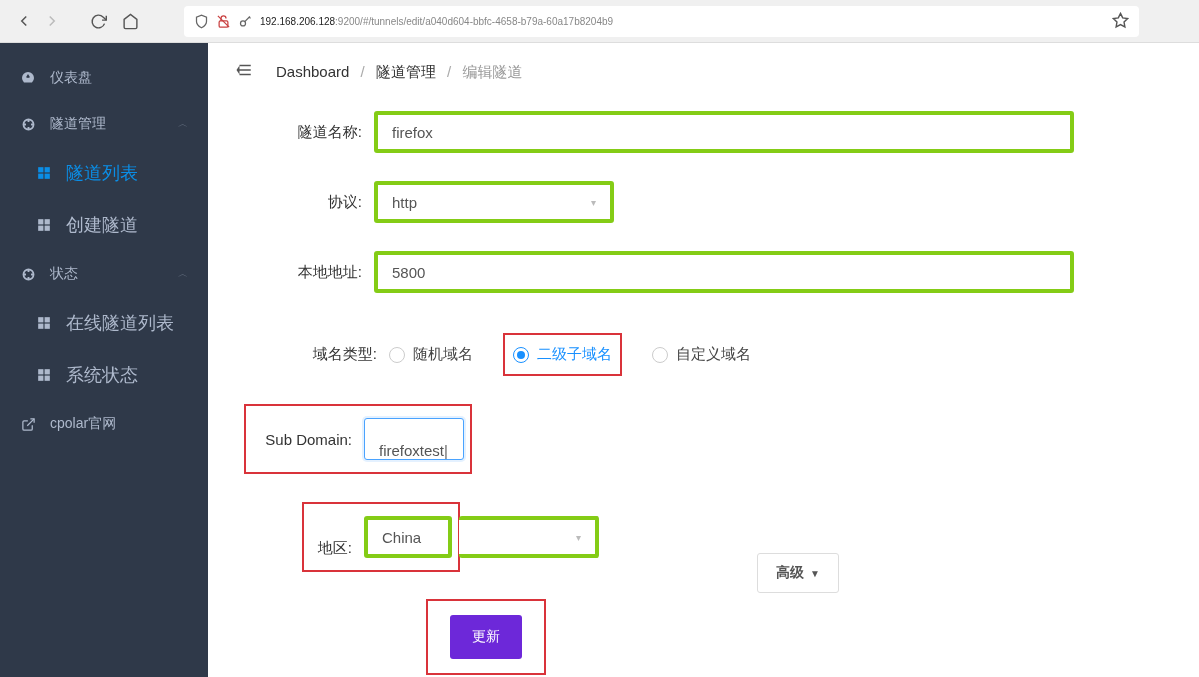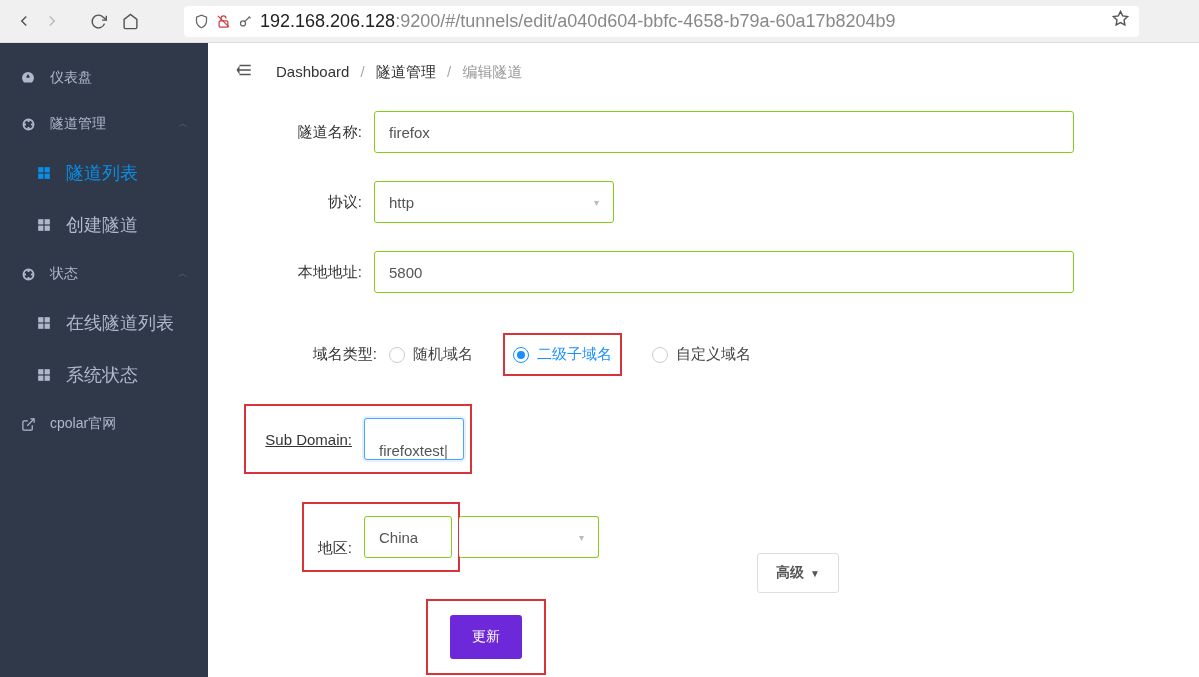--- a/index.html
+++ b/index.html
@@ -2,21 +2,21 @@
 <html><head>
 <meta charset="utf-8">
 <style>
 * { box-sizing: border-box; margin: 0; padding: 0; font-family: -apple-system, BlinkMacSystemFont, "Segoe UI", "Microsoft YaHei", sans-serif; }
 body { background: #f0f0f0; width: 1199px; height: 677px; overflow: hidden; }
 
 
 .browser-chrome { background: #f0f0f0; height: 43px; display: flex; align-items: center; padding: 0 10px; border-bottom: 1px solid #ddd; }
 .nav-btn { width: 28px; height: 28px; display: flex; align-items: center; justify-content: center; color: #555; cursor: pointer; }
 .nav-btn.disabled { color: #bbb; }
-.url-bar { flex: 1; margin: 0 50px 0 40px; height: 31px; background: #fff; border-radius: 4px; display: flex; align-items: center; padding: 0 10px; font-size: 18px; color: #222; }
+.url-bar { flex: 1; margin: 0 50px 0 40px; height: 31px; background: #fff; border-radius: 4px; display: flex; align-items: center; padding: 0 10px; font-size: 10px; color: #222; }
 .url-icon { margin-right: 7px; color: #666; display: flex; align-items: center; }
 .url-text { display: flex; align-items: baseline; }
 .url-dim { color: #888; }
 .star-btn { color: #555; margin-left: auto; }
 
 
 .app { display: flex; height: 634px; }
 .sidebar { width: 208px; background: #2f3949; color: #aeb9cc; padding-top: 12px; }
 .side-item { padding: 14px 20px; display: flex; align-items: center; font-size: 14px; cursor: pointer; }
 .side-sub { padding: 14px 20px 14px 36px; display: flex; align-items: center; font-size: 18px; cursor: pointer; }
@@ -26,21 +26,21 @@
 
 .main { flex: 1; background: #fff; padding: 18px 26px; position: relative; }
 .topbar { display: flex; align-items: center; margin-bottom: 28px; }
 .menu-toggle { margin-right: 22px; color: #555; cursor: pointer; }
 .crumb { font-size: 15px; color: #333; }
 .crumb .sep { color: #aaa; margin: 0 7px; }
 .crumb .muted { color: #999; }
 
 .form-row { display: flex; align-items: center; margin-bottom: 28px; }
 .form-label { width: 140px; text-align: right; padding-right: 12px; font-size: 15px; color: #333; }
-.form-input { border: 1px solid #84cc16; border-radius: 3px; padding: 0 14px; height: 42px; font-size: 15px; color: #555; outline: none; background: #fff; }
+.form-input { border: 4px solid #84cc16; border-radius: 3px; padding: 0 14px; height: 42px; font-size: 15px; color: #555; outline: none; background: #fff; }
 .form-input.wide { width: 700px; }
 .form-input.sel { width: 240px; position: relative; display: flex; align-items: center; }
 .sel-caret { margin-left: auto; color: #bbb; font-size: 10px; }
 .focused { border: 1px solid #4aa3ff; box-shadow: 0 0 0 2px rgba(74,163,255,0.15); }
 
 .radio-group { display: flex; align-items: center; gap: 30px; }
 .radio-opt { display: flex; align-items: center; font-size: 15px; color: #444; cursor: pointer; }
 .radio-circle { width: 16px; height: 16px; border: 1px solid #ccc; border-radius: 50%; margin-right: 8px; display: flex; align-items: center; justify-content: center; }
 .radio-circle.checked { border-color: #1890ff; }
 .radio-circle.checked::after { content: ""; width: 8px; height: 8px; background: #1890ff; border-radius: 50%; }
@@ -253,21 +253,21 @@
         </span>
         <label class="radio-opt">
             <span class="radio-circle"></span>
             <span>自定义域名</span>
           </label>
       </div>
     </div>
 
     <div class="form-row" style="margin-left:10px;">
       <span class="hl-red" style="display:flex;align-items:center;padding:12px 6px;">
-        <div class="form-label" style="width:112px;text-decoration:underline;">Sub Domain:</div>
+        <div class="form-label" style="width:112px;">Sub Domain:</div>
         <div class="form-input focused" style="width:100px;display:flex;align-items:flex-end;">
             <span class="caret-text">firefoxtest</span>
           </div>
       </span>
     </div>
 
     <div class="form-row" style="margin-left:68px;">
       <span class="hl-red" style="display:flex;align-items:flex-end;padding:12px 6px;">
         <div class="form-label" style="width:54px;">地区:</div>
         <div class="form-input" style="width:88px;display:flex;align-items:center;">

